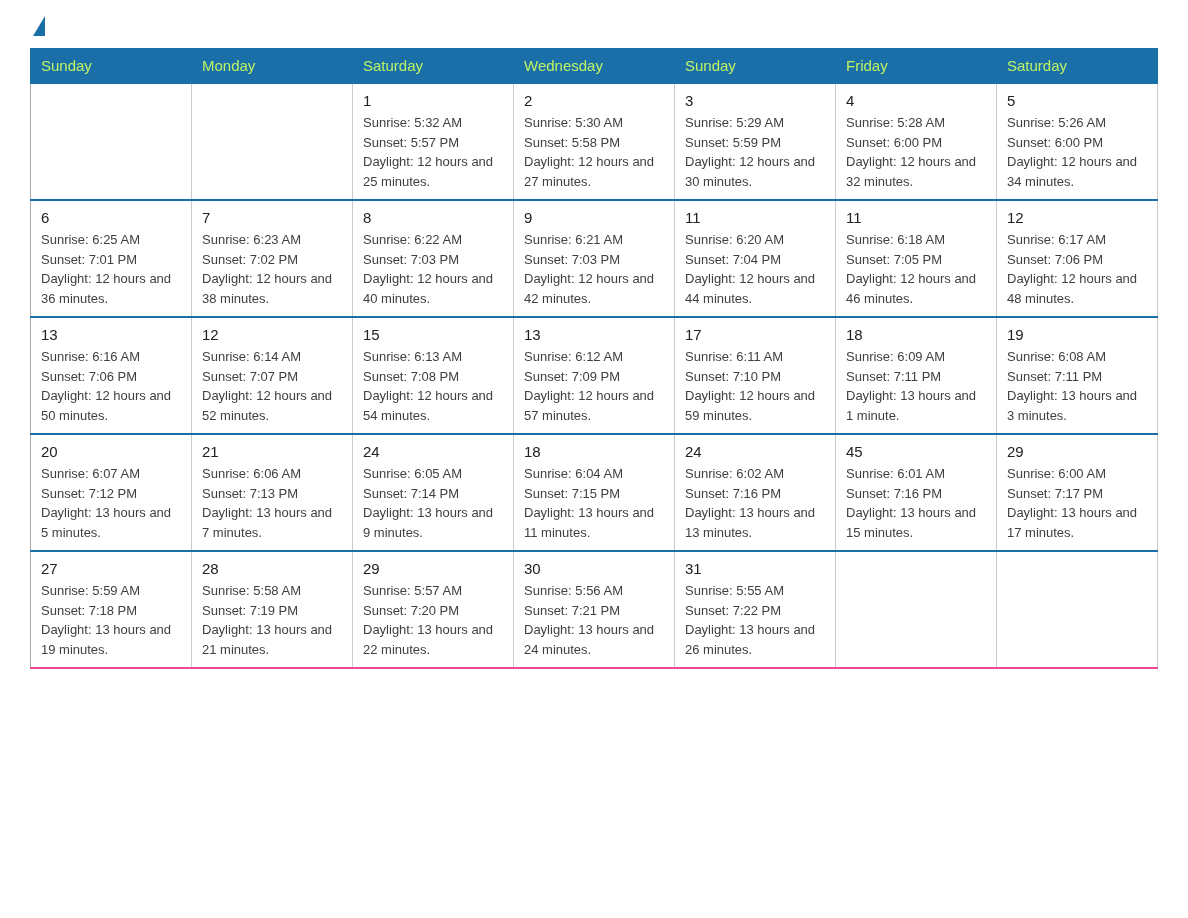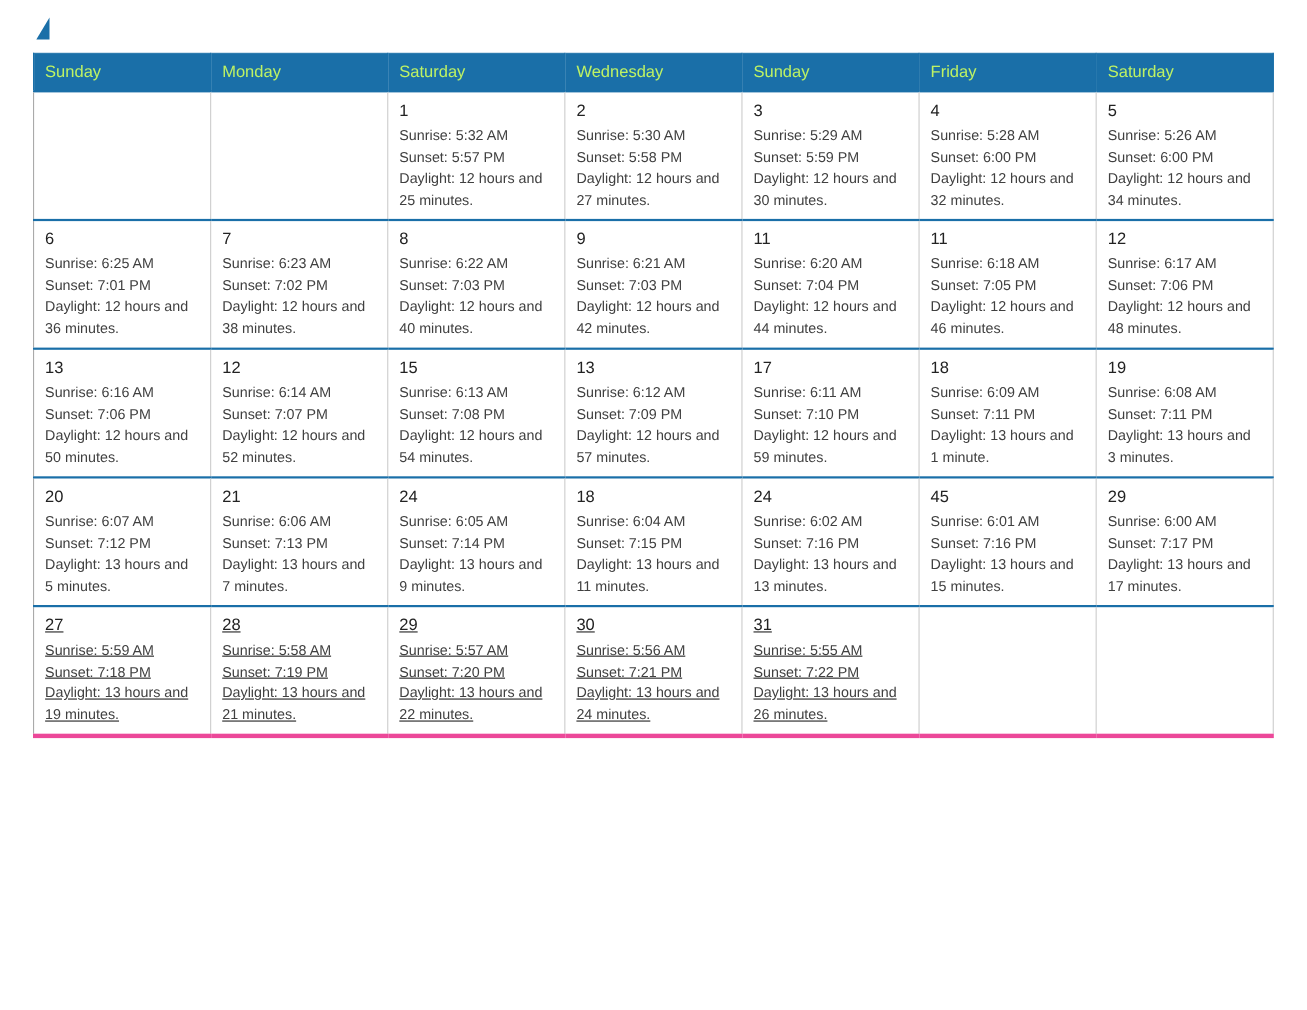--- a/index.html
+++ b/index.html
@@ -96,22 +96,21 @@
       color: #404040;
       line-height: 1.5;
     }
     td:last-child {
       border-right: 1px solid #ccc;
     }
     table {
       border: 1px solid #aaa;
     }
     tbody tr:last-child td {
-      border-bottom: 4px solid #ec4899;
-      text-decoration: underline;
+      border-bottom: 2px solid #ec4899;
     }
   </style>
 </head>
 <body>
 
 <div class="header-top">
   <div class="logo">
     <span class="logo-text-general"></span>
     <span class="logo-triangle"></span>
     <span class="logo-blue"></span>

